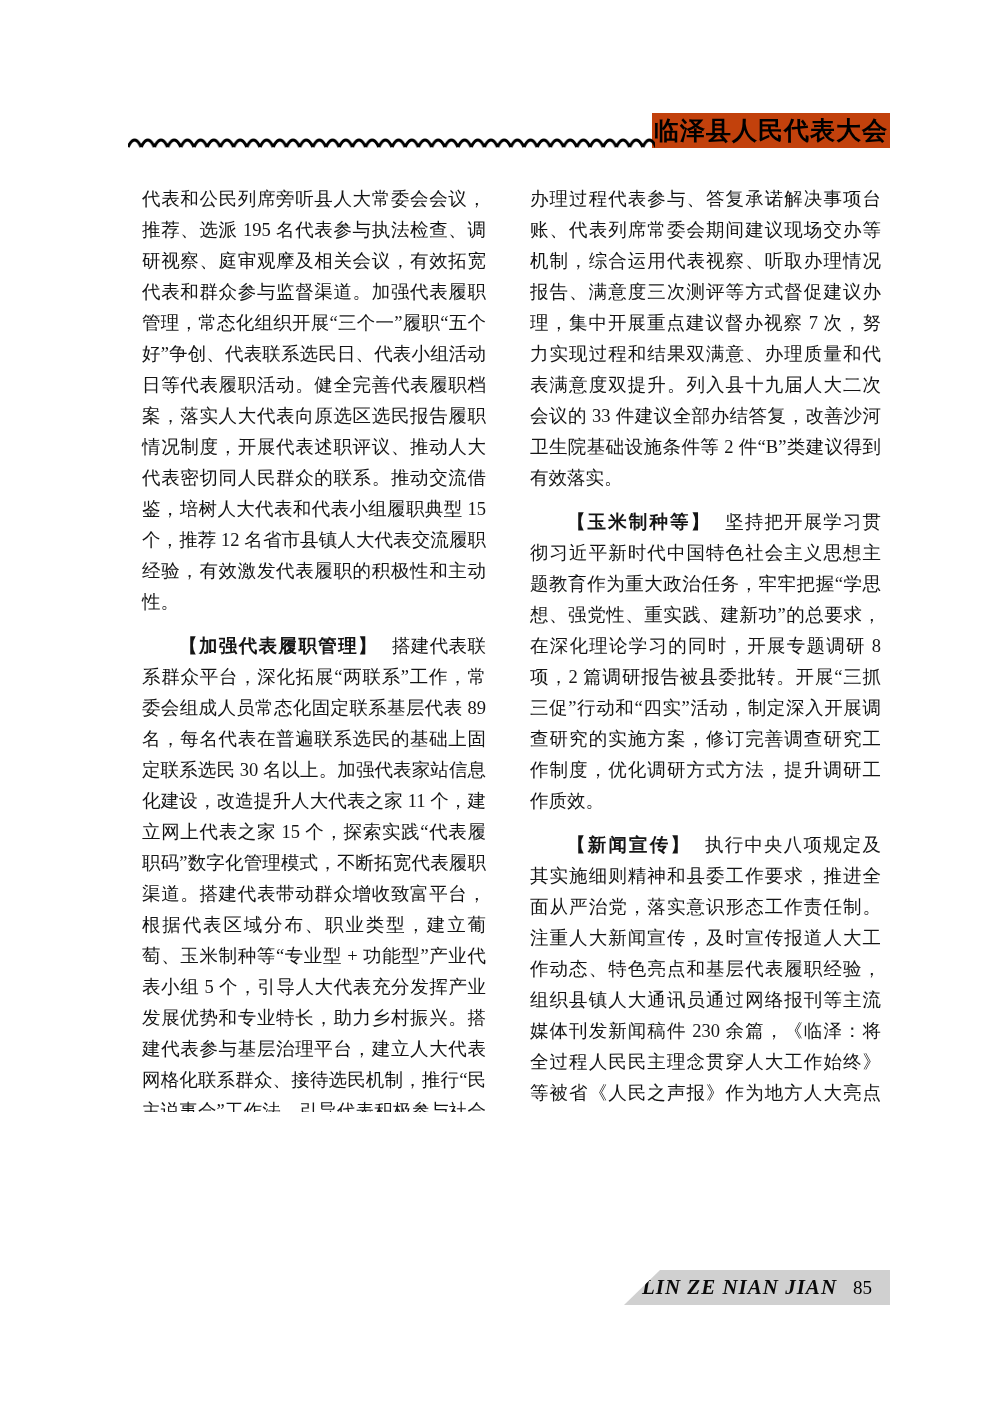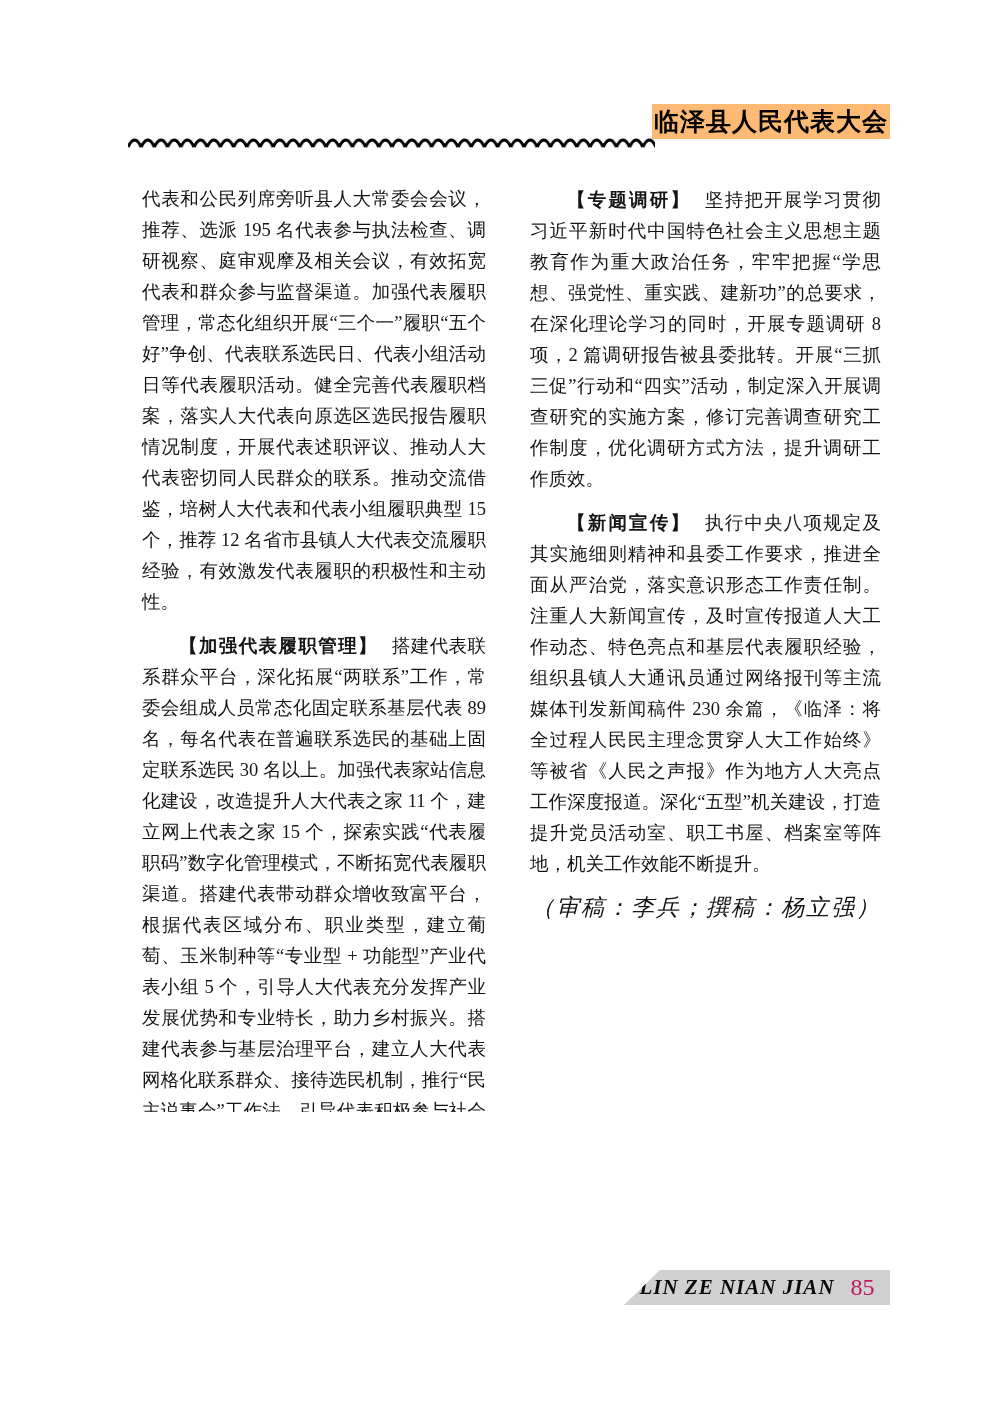--- a/index.html
+++ b/index.html
@@ -2,22 +2,22 @@
 <html lang="zh"><head>
 <meta charset="utf-8">
 <style>
   html,body { margin:0; padding:0; background:#ffffff; }
   .page {
     position:relative; width:992px; height:1403px; background:#ffffff;
     margin:0 auto; overflow:hidden;
     font-family:"Liberation Serif","DejaVu Serif",serif; color:#151515;
   }
   .header-band {
-    position:absolute; left:652px; top:104px; width:238px; height:35px;
-    background:#fdba74; display:flex; align-items:center; justify-content:center;
+    position:absolute; left:652px; top:113px; width:238px; height:35px;
+    background:#c2410c; display:flex; align-items:center; justify-content:center;
   }
   .header-band span {
     font-family:"Liberation Sans","DejaVu Sans",sans-serif;
     font-weight:bold; font-size:25px; letter-spacing:1px; color:#000;
     white-space:nowrap;
   }
   .wave { position:absolute; left:128px; top:137px; }
   .col {
     position:absolute; top:172px; height:940px; overflow:hidden;
     text-align:justify; font-size:18.5px; line-height:31px;
@@ -38,21 +38,21 @@
     position:absolute; left:624px; top:1270px; width:266px; height:35px;
     background:#d0d0d0;
     clip-path:polygon(36px 0, 100% 0, 100% 100%, 0 100%);
     display:flex; align-items:center; justify-content:center; gap:16px;
   }
   .journal {
     font-family:"Liberation Serif","DejaVu Serif",serif;
     font-weight:bold; font-style:italic; font-size:21px; letter-spacing:1px; color:#0a0a0a;
     white-space:nowrap;
   }
-  .pagenum { font-size:24px; color:#be185d; }
+  .pagenum { font-size:19px; color:#000000; }
 </style>
 </head>
 <body>
 
 <div class="page">
 
   <div class="header-band">
     <span>临泽县人民代表大会</span>
   </div>
 
@@ -65,21 +65,22 @@
     <rect width="527" height="13" fill="url(#wv)"></rect>
   </svg>
 
   <div class="col col-left">
     <p class="noindent"><span>代表和公民列席旁听县人大常委会会议，推荐、选派 195 名代表参与执法检查、调研视察、庭审观摩及相关会议，有效拓宽代表和群众参与监督渠道。加强代表履职管理，常态化组织开展“三个一”履职“五个好”争创、代表联系选民日、代表小组活动日等代表履职活动。健全完善代表履职档案，落实人大代表向原选区选民报告履职情况制度，开展代表述职评议、推动人大代表密切同人民群众的联系。推动交流借鉴，培树人大代表和代表小组履职典型 15 个，推荐 12 名省市县镇人大代表交流履职经验，有效激发代表履职的积极性和主动性。</span></p>
     <p><b class="entry">【加强代表履职管理】</b><span>搭建代表联系群众平台，深化拓展“两联系”工作，常委会组成人员常态化固定联系基层代表 89 名，每名代表在普遍联系选民的基础上固定联系选民 30 名以上。加强代表家站信息化建设，改造提升人大代表之家 11 个，建立网上代表之家 15 个，探索实践“代表履职码”数字化管理模式，不断拓宽代表履职渠道。搭建代表带动群众增收致富平台，根据代表区域分布、职业类型，建立葡萄、玉米制种等“专业型 + 功能型”产业代表小组 5 个，引导人大代表充分发挥产业发展优势和专业特长，助力乡村振兴。搭建代表参与基层治理平台，建立人大代表网格化联系群众、接待选民机制，推行“民主说事会”工作法，引导代表积极参与社会治理、推进移风易俗，提升基层治理效能。</span></p>
     <p><b class="entry">【建立网上代表之家】</b><span>坚持“内容高质量、办理高质量”要求，实行“一会、五办、两通报”制度，建立代表建议提出前调研沟通、建议</span></p>
   </div>
 
   <div class="col col-right">
-    <p><b class="entry">【专题调研】</b><span>坚持把开展学习贯彻习近平新时代中国特色社会主义思想主题教育作为重大政治任务，牢牢把握“学思想、强党性、重实践、建新功”的总要求，在深化理论学习的同时，开展专题调研 8 项，2 篇调研报告被县委批转。开展“三抓三促”行动和“四实”活动，制定深入开展调查研究的实施方案，修订完善调查研究工作制度，优化调研方式方法，提升调研工作质效。</span></p>
+    <p class="noindent"><span>办理过程代表参与、答复承诺解决事项台账、代表列席常委会期间建议现场交办等机制，综合运用代表视察、听取办理情况报告、满意度三次测评等方式督促建议办理，集中开展重点建议督办视察 7 次，努力实现过程和结果双满意、办理质量和代表满意度双提升。列入县十九届人大二次会议的 33 件建议全部办结答复，改善沙河卫生院基础设施条件等 2 件“B”类建议得到有效落实。</span></p>
+    <p><b class="entry">【玉米制种等】</b><span>坚持把开展学习贯彻习近平新时代中国特色社会主义思想主题教育作为重大政治任务，牢牢把握“学思想、强党性、重实践、建新功”的总要求，在深化理论学习的同时，开展专题调研 8 项，2 篇调研报告被县委批转。开展“三抓三促”行动和“四实”活动，制定深入开展调查研究的实施方案，修订完善调查研究工作制度，优化调研方式方法，提升调研工作质效。</span></p>
     <p><b class="entry">【新闻宣传】</b><span>执行中央八项规定及其实施细则精神和县委工作要求，推进全面从严治党，落实意识形态工作责任制。注重人大新闻宣传，及时宣传报道人大工作动态、特色亮点和基层代表履职经验，组织县镇人大通讯员通过网络报刊等主流媒体刊发新闻稿件 230 余篇，《临泽：将全过程人民民主理念贯穿人大工作始终》等被省《人民之声报》作为地方人大亮点工作深度报道。深化“五型”机关建设，打造提升党员活动室、职工书屋、档案室等阵地，机关工作效能不断提升。</span></p>
     <p class="signature">（审稿：李兵；撰稿：杨立强）</p>
   </div>
 
   <div class="footer-band">
     <span class="journal">LIN ZE NIAN JIAN</span>
     <span class="pagenum">85</span>
   </div>
 
 </div>

